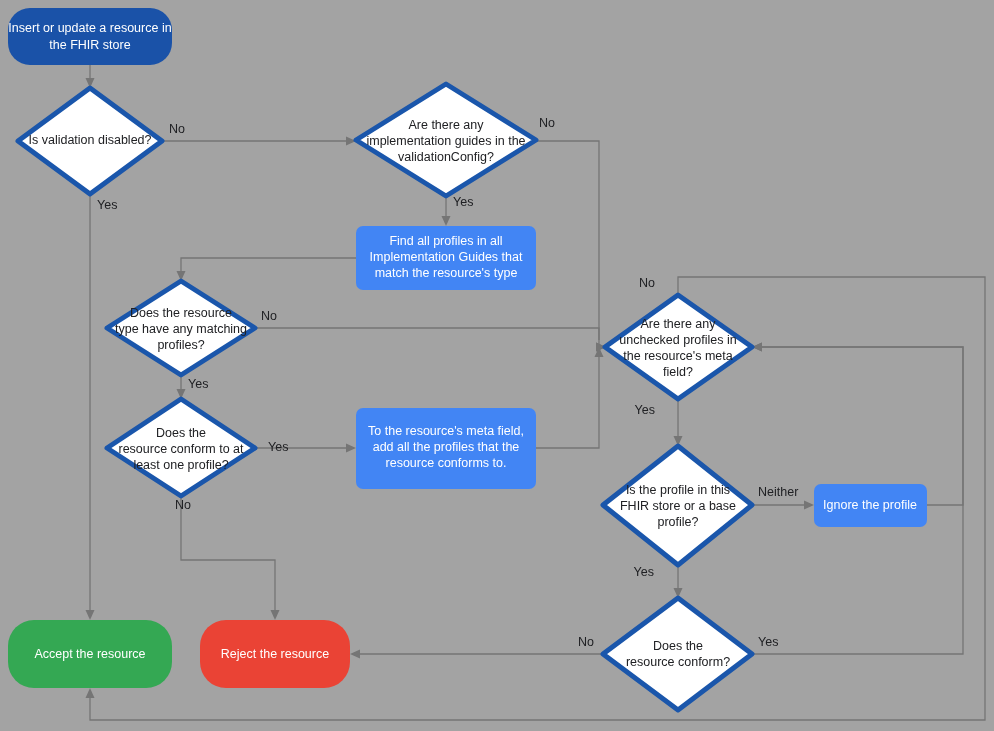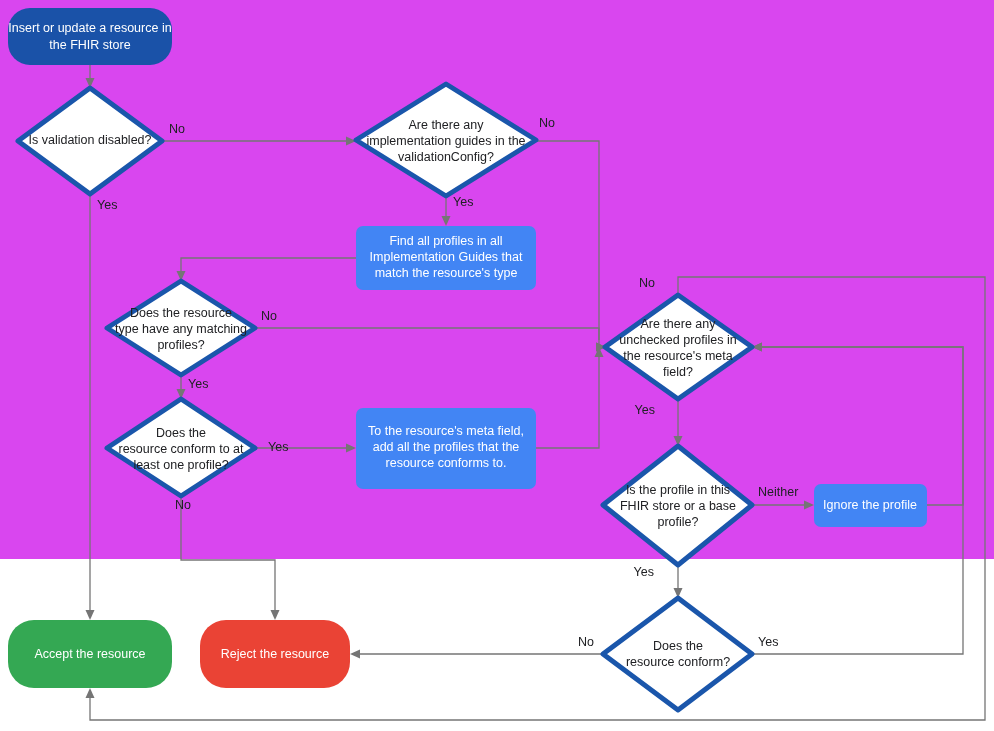--- a/index.html
+++ b/index.html
@@ -9,22 +9,22 @@
   }
   body {
     width: 994px;
     height: 731px;
     overflow: hidden;
     font-family: "Liberation Sans", sans-serif;
   }
   #flowchart-root {
     position: relative;
     width: 994px;
-    height: 559px;
-    background: #d946ef;
+    height: 731px;
+    background: #a3a3a3;
     text-decoration: underline;
   }
   svg#flow-svg {
     display: block;
     width: 994px;
     height: 731px;
   }
   .node-shape {
     stroke-linejoin: round;
   }

